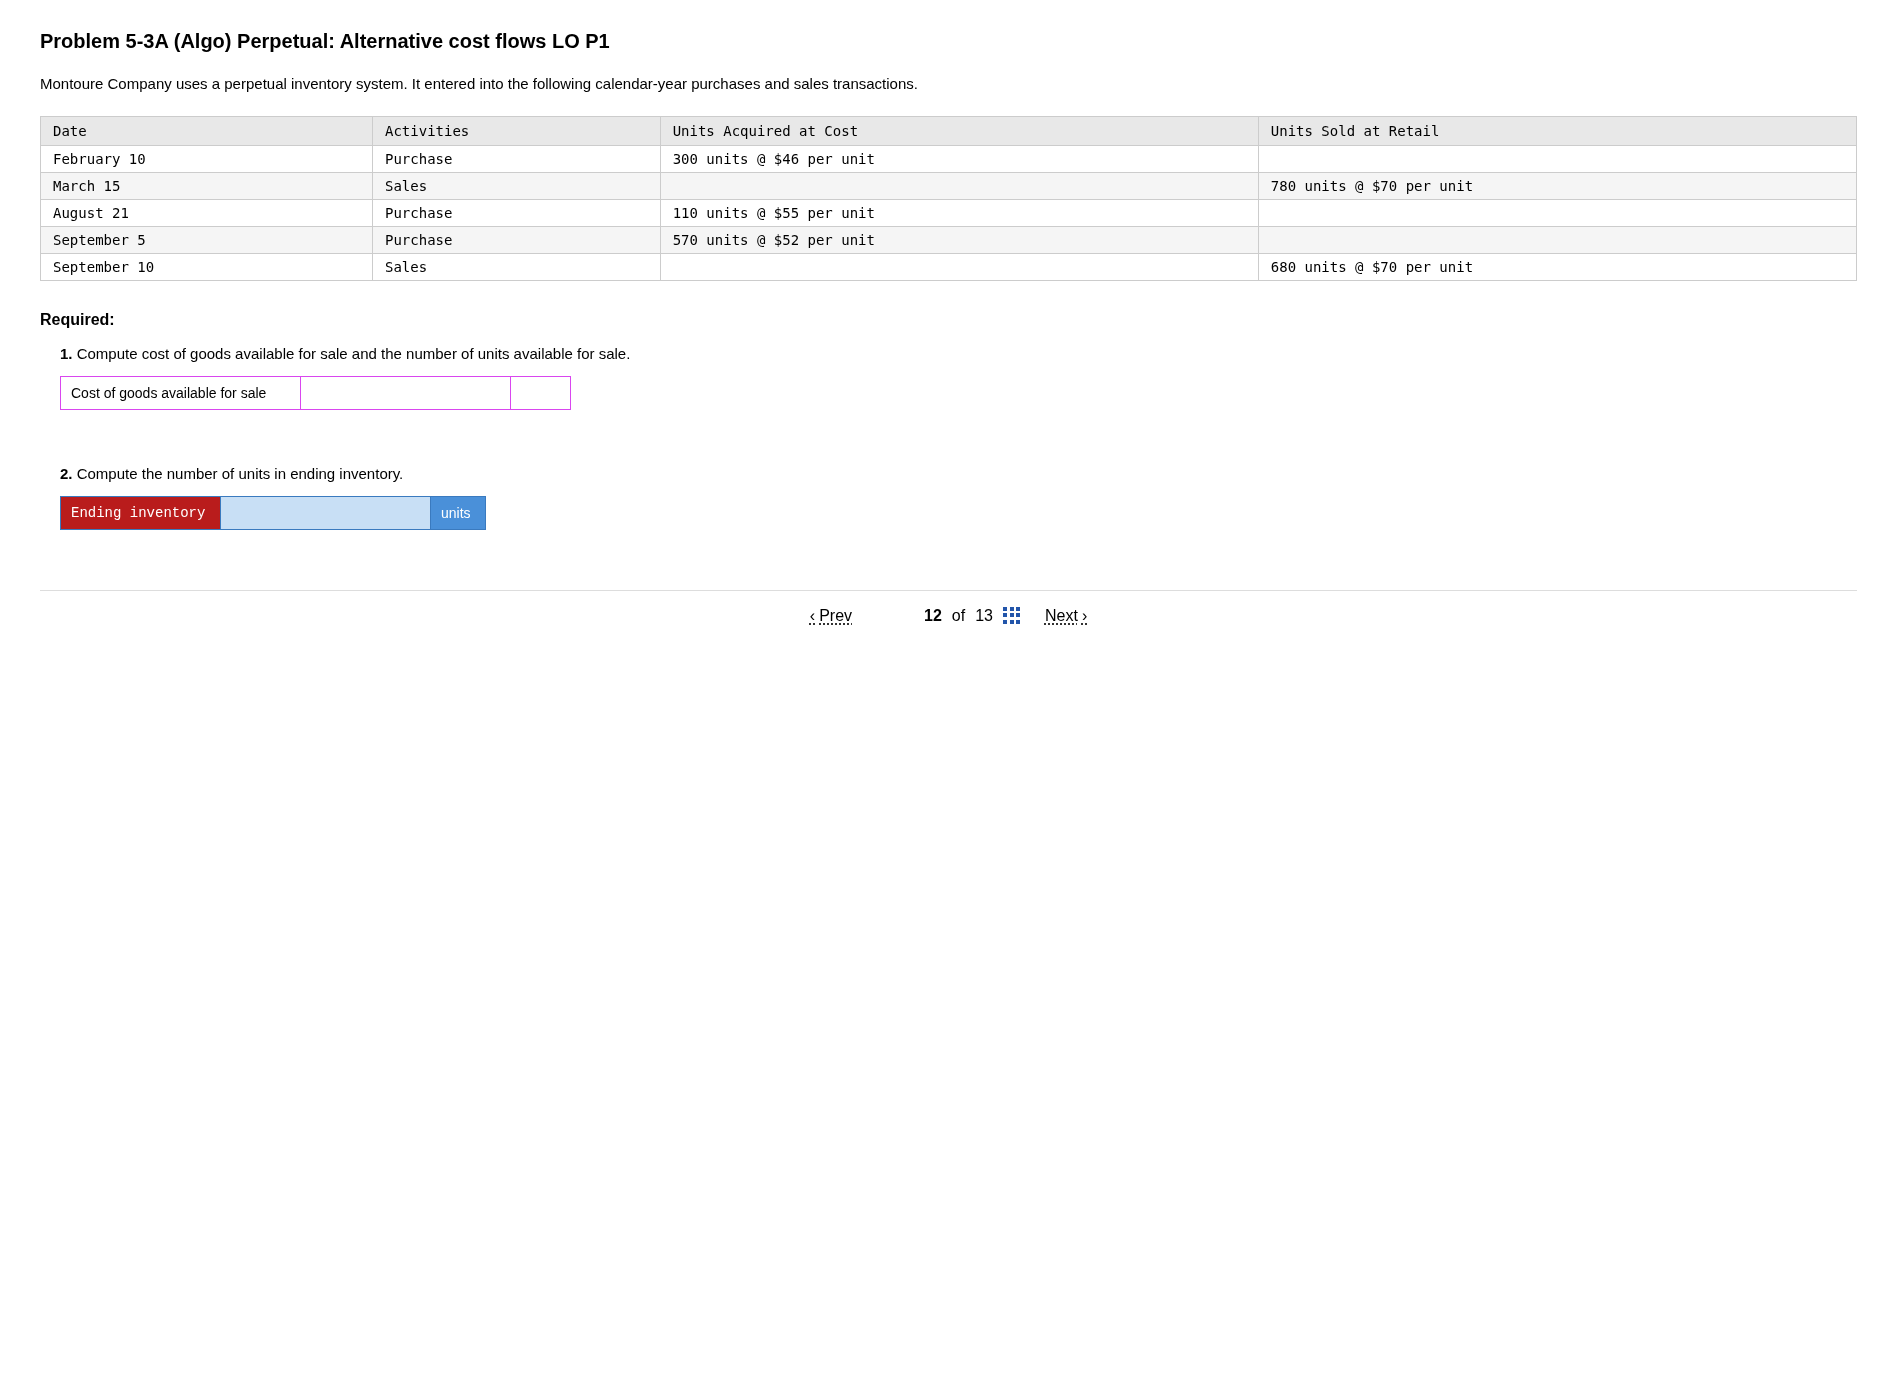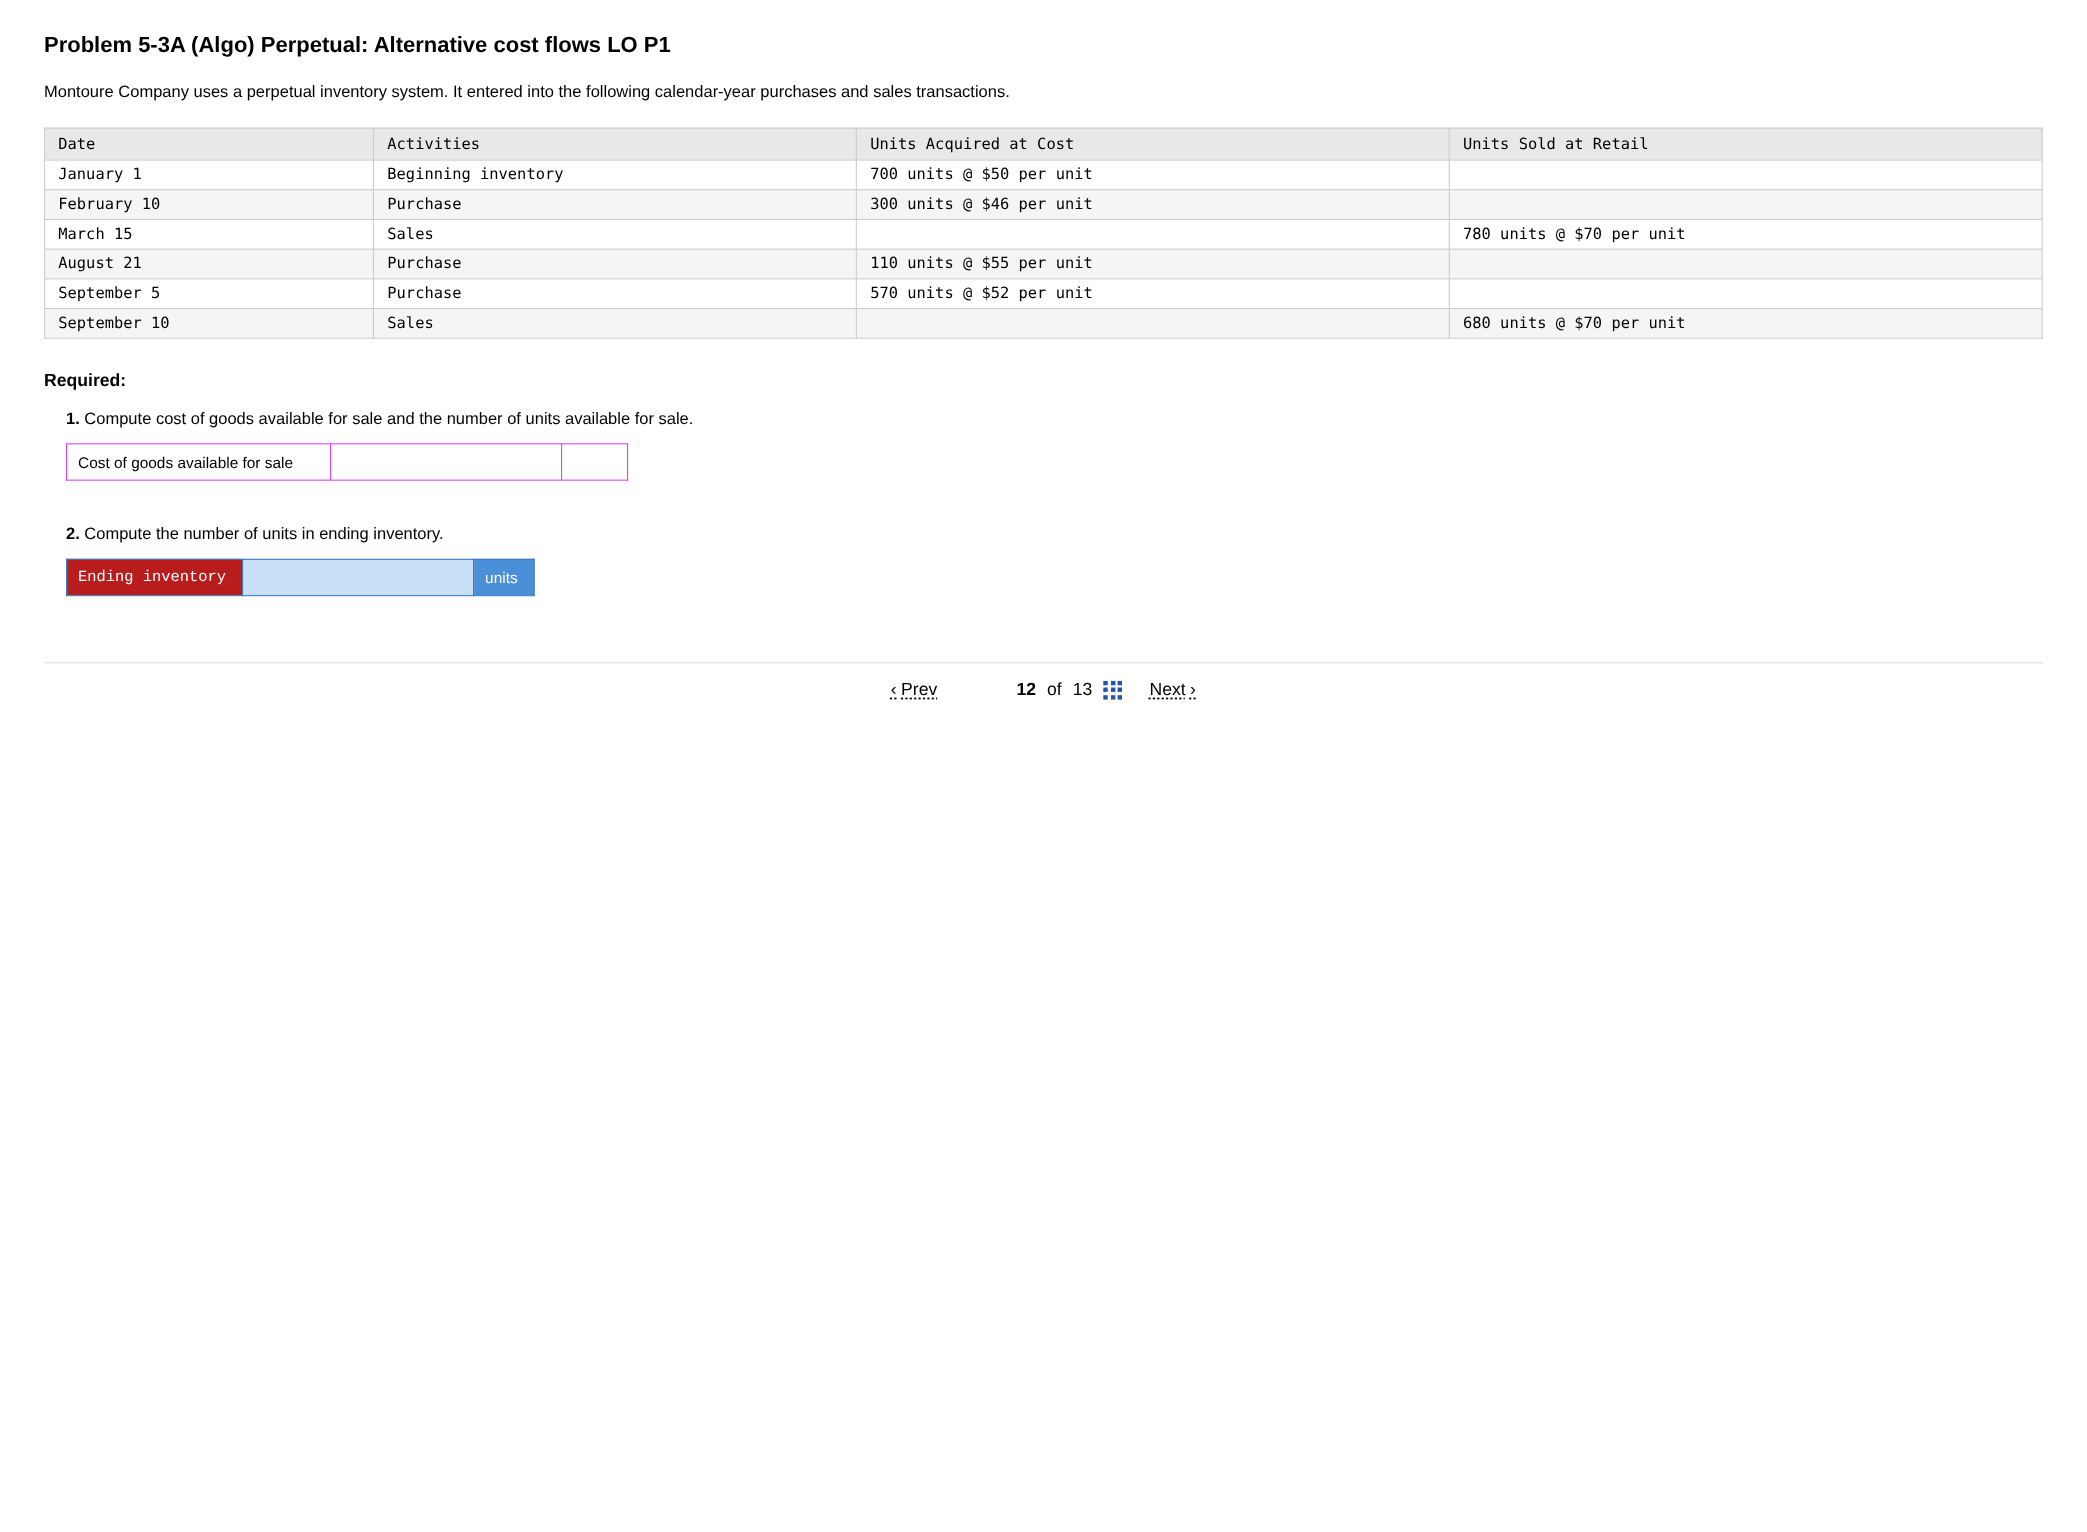--- a/index.html
+++ b/index.html
@@ -194,26 +194,20 @@
 <table class="transaction-table">
   <thead>
     <tr>
       <th>Date</th>
       <th>Activities</th>
       <th>Units Acquired at Cost</th>
       <th>Units Sold at Retail</th>
     </tr>
   </thead>
   <tbody id="transaction-tbody">
-  <tr>
-      <td>January 1</td>
-      <td>Beginning inventory</td>
-      <td>700 units  @ $50 per unit</td>
-      <td></td>
-    </tr>
       <tr>
       <td>February 10</td>
       <td>Purchase</td>
       <td>300 units  @ $46 per unit</td>
       <td></td>
     </tr>
       <tr>
       <td>March 15</td>
       <td>Sales</td>
       <td></td>
@@ -253,21 +247,21 @@
         <td class="label-cell">Cost of goods available for sale</td>
         <td class="input-cell">
           <input type="text" placeholder="" value="" style="">
         </td>
         <td class="units-cell"></td>
       </tr>
     </tbody>
   </table>
 </div>
 
-<div class="question" style="margin-top: 40px;">
+<div class="question" style="margin-top: 55px;">
   <p class="question-title">
     <strong>2.</strong>
     <span>Compute the number of units in ending inventory.</span>
   </p>
   <table class="ending-inv-table">
     <tbody>
       <tr>
         <td class="label-cell">Ending inventory</td>
         <td class="input-cell">
           <input type="text" placeholder="" value="" style="">

